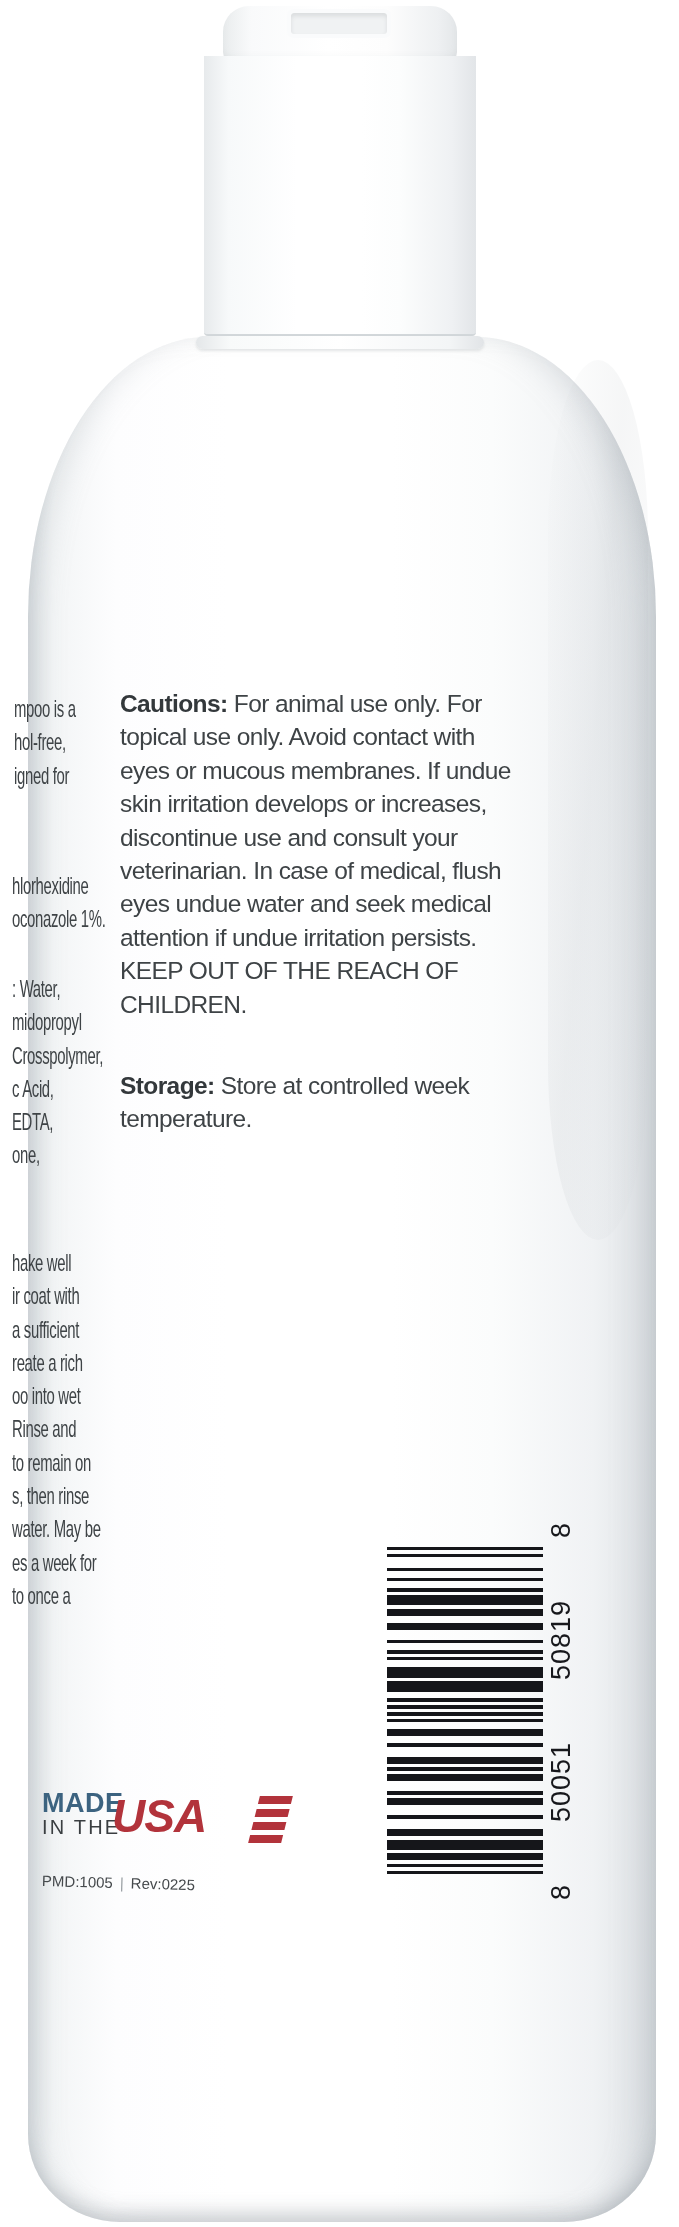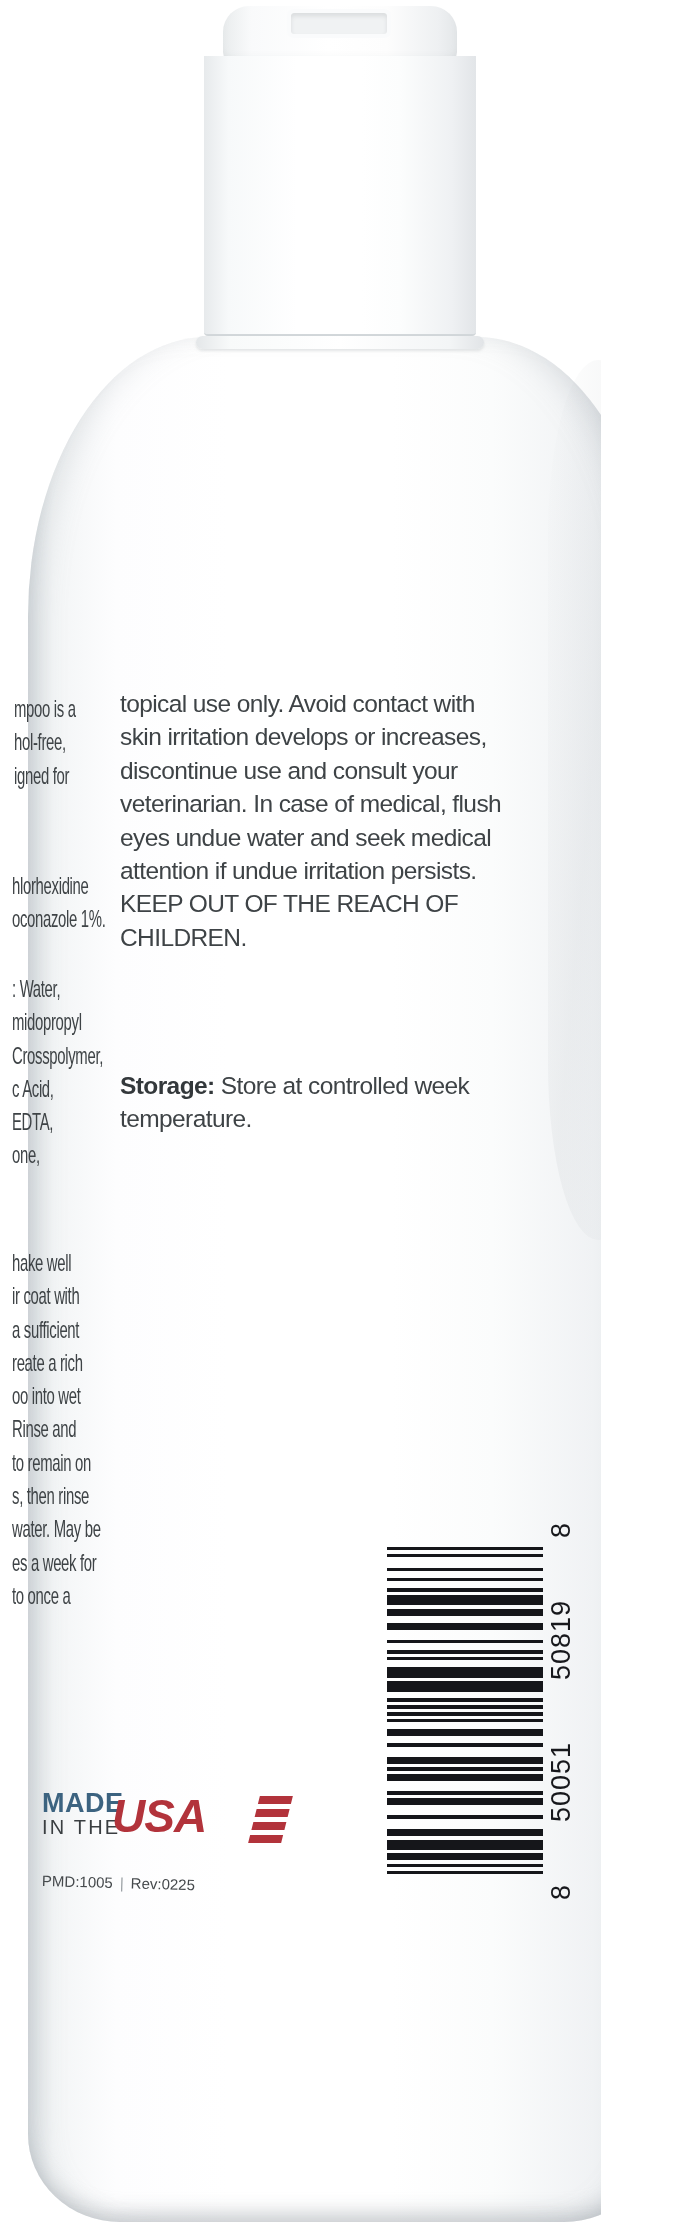--- a/index.html
+++ b/index.html
@@ -1,17 +1,17 @@
 <!DOCTYPE html>
 <html><head>
 <meta charset="utf-8">
 <style>
   html,body{margin:0;padding:0;background:#ffffff;}
   #canvas{
-    position:relative;width:601px;height:2227px;overflow:hidden;background:#ffffff;
+    position:relative;width:679px;height:2227px;overflow:hidden;background:#ffffff;
     font-family:"Liberation Sans",sans-serif;
   }
   
   .bottle-body{
     position:absolute;left:28px;top:337px;width:628px;height:1885px;z-index:1;
     border-radius:179px 179px 92px 92px / 280px 280px 88px 88px;
     background:linear-gradient(90deg,#dfe3e6 0%,#f3f5f6 4%,#fdfdfe 14%,#ffffff 32%,#ffffff 58%,#fbfcfc 74%,#f0f2f4 90%,#dde1e4 100%);
     box-shadow:inset -28px 0 36px -20px rgba(150,159,165,.38),
                inset 24px 0 34px -20px rgba(150,159,165,.30),
                inset 0 -18px 20px -10px rgba(148,156,162,.45);
@@ -116,21 +116,23 @@
     <div>oo into wet</div>
     <div>Rinse and</div>
     <div>to remain on</div>
     <div>s, then rinse</div>
     <div>water. May be</div>
     <div>es a week for</div>
     <div>to once a</div>
   </div>
 
   <div class="para" style="left:120px;top:687px;">
+    <div><b>Cautions:</b><span> For animal use only. For</span></div>
     <div>topical use only. Avoid contact with</div>
+    <div>eyes or mucous membranes. If undue</div>
     <div>skin irritation develops or increases,</div>
     <div>discontinue use and consult your</div>
     <div>veterinarian. In case of medical, flush</div>
     <div>eyes undue water and seek medical</div>
     <div>attention if undue irritation persists.</div>
     <div>KEEP OUT OF THE REACH OF</div>
     <div>CHILDREN.</div>
   </div>
 
   <div class="para" style="left:120px;top:1069px;">

